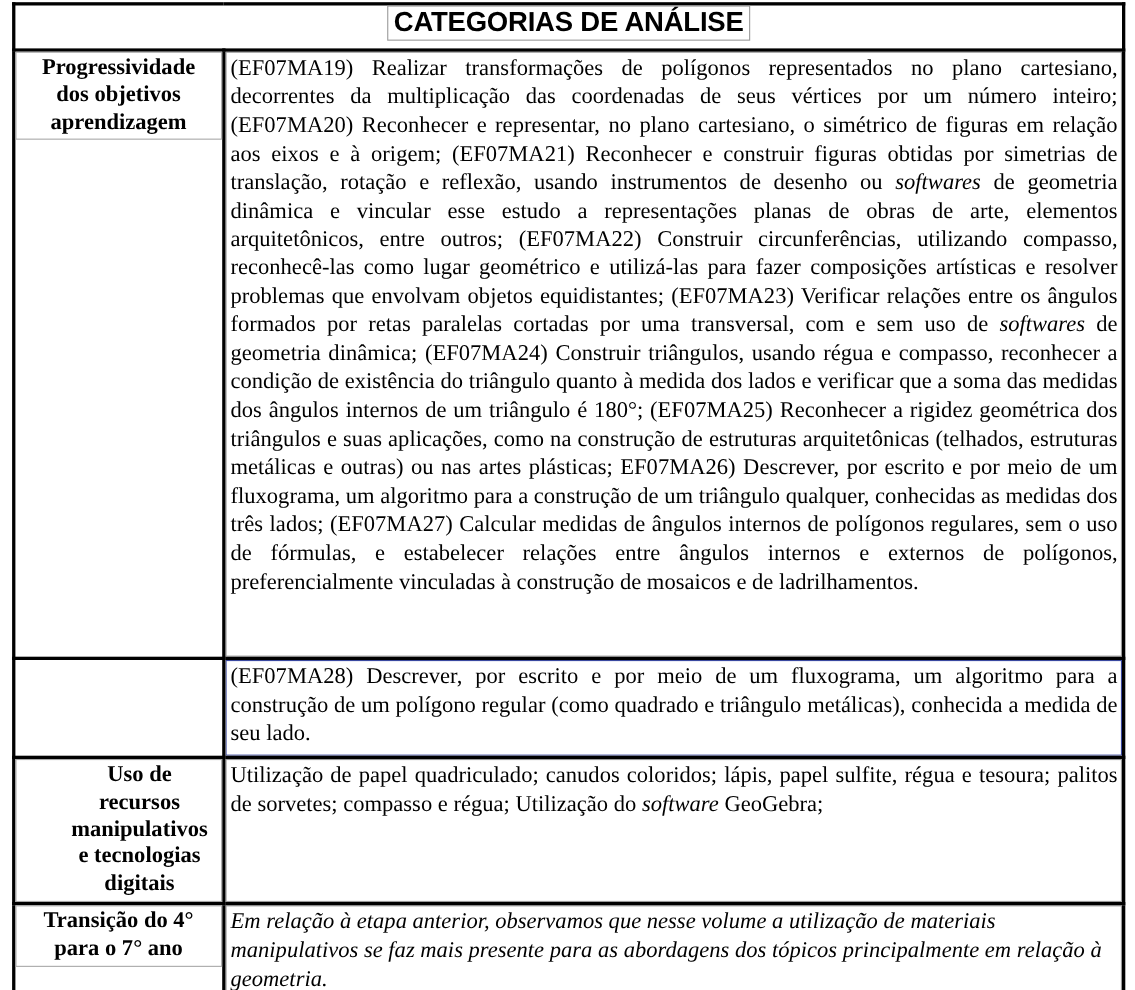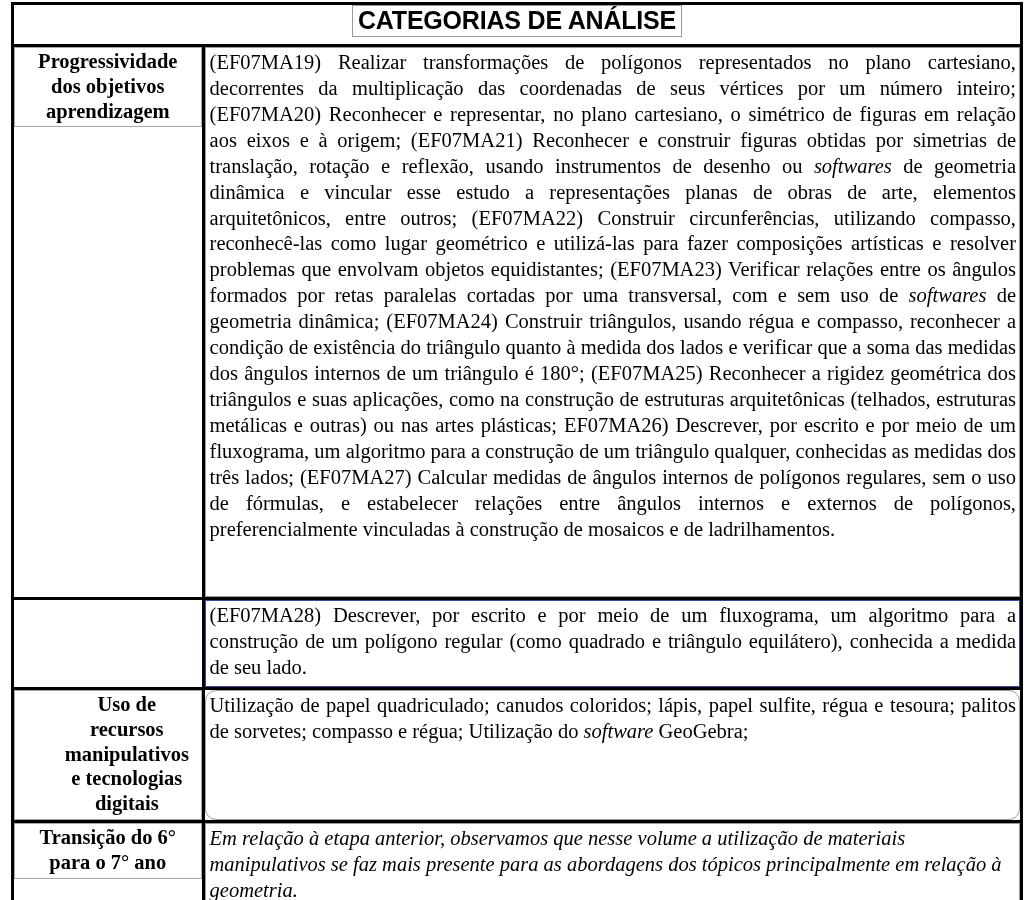--- a/index.html
+++ b/index.html
@@ -103,21 +103,21 @@
   .body-box.framed-blue  { border: 1px solid #3a49a0; }
   .body-box.leftalign    { text-align: left; }
   .body-box i { font-style: italic; }
 
   
   .row-progress .body-cell        { height: 553px; margin-top: 32px; }
   .row-progress .body-box         { height: 100%; overflow: hidden; }
   .row-ma28 .body-cell            { height: 90px; }
   .row-ma28 .body-box             { height: 100%; }
   .row-recursos .body-cell        { height: 88px; }
-  .row-recursos .body-box         { height: 100%; border-radius: 11px; }
+  .row-recursos .body-box         { height: 100%; }
   .row-transicao .body-cell       { height: 113px; }
   .row-transicao .body-box        { height: 100%; font-style: italic; }
 
   .row-progress .label-cell   { height: 553px; margin-left: 16px; }
   .row-ma28 .label-cell       { height: 90px; }
   .row-recursos .label-cell   { height: 88px; }
   .row-transicao .label-cell  { height: 113px; }
 </style>
 </head>
 <body>
@@ -142,36 +142,36 @@
           <span class="label-box">Progressividade dos objetivos aprendizagem</span>
         </td>
         <td class="body-cell">
           <div class="body-box framed-gray">(EF07MA19) Realizar transformações de polígonos representados no plano cartesiano, decorrentes da multiplicação das coordenadas de seus vértices por um número inteiro; (EF07MA20) Reconhecer e representar, no plano cartesiano, o simétrico de figuras em relação aos eixos e à origem; (EF07MA21) Reconhecer e construir figuras obtidas por simetrias de translação, rotação e reflexão, usando instrumentos de desenho ou <i>softwares</i> de geometria dinâmica e vincular esse estudo a representações planas de obras de arte, elementos arquitetônicos, entre outros; (EF07MA22) Construir circunferências, utilizando compasso, reconhecê-las como  lugar geométrico e utilizá-las para fazer composições artísticas e resolver problemas que envolvam objetos equidistantes; (EF07MA23) Verificar relações entre os ângulos formados por retas paralelas cortadas por uma transversal, com e sem uso de <i>softwares</i> de geometria dinâmica; (EF07MA24) Construir triângulos, usando régua e compasso, reconhecer a condição de existência do triângulo quanto à medida dos lados e verificar que a soma das medidas dos ângulos internos de um triângulo é 180°; (EF07MA25) Reconhecer a rigidez geométrica dos triângulos e suas aplicações, como na construção de estruturas arquitetônicas (telhados, estruturas metálicas e outras) ou nas artes plásticas; EF07MA26) Descrever, por escrito e por meio de um fluxograma, um algoritmo para a construção de um triângulo qualquer, conhecidas as medidas dos três lados; (EF07MA27) Calcular medidas de ângulos internos de polígonos regulares, sem o uso de fórmulas, e estabelecer relações entre ângulos internos e externos de polígonos, preferencialmente vinculadas à construção de mosaicos e de ladrilhamentos.</div>
         </td>
       </tr>
 
       <tr class="row-ma28">
         <td class="label-cell"></td>
         <td class="body-cell">
-          <div class="body-box framed-blue">(EF07MA28) Descrever, por escrito e por meio de um fluxograma, um algoritmo para a construção de um polígono regular (como quadrado e triângulo equilátero), conhecida a medida de seu lado.</div>
+          <div class="body-box framed-blue">(EF07MA28) Descrever, por escrito e por meio de um fluxograma, um algoritmo para a construção de um polígono regular (como quadrado e triângulo metálicas), conhecida a medida de seu lado.</div>
         </td>
       </tr>
 
       <tr class="row-recursos">
         <td class="label-cell">
           <span class="label-box wide">Uso de recursos manipulativos e tecnologias digitais</span>
         </td>
         <td class="body-cell">
           <div class="body-box framed-gray">Utilização de papel quadriculado; canudos coloridos; lápis, papel sulfite, régua e tesoura; palitos de sorvetes; compasso e régua; Utilização do <i>software</i> GeoGebra;</div>
         </td>
       </tr>
 
       <tr class="row-transicao">
         <td class="label-cell">
-          <span class="label-box">Transição do 6° para o 7° ano</span>
+          <span class="label-box">Transição do 4° para o 7° ano</span>
         </td>
         <td class="body-cell">
           <div class="body-box framed-gray leftalign">Em relação à etapa anterior, observamos que nesse volume a utilização de materiais manipulativos se faz mais presente para as abordagens dos tópicos principalmente em relação à geometria.</div>
         </td>
       </tr>
 
     </tbody>
   </table>
 
 </div>

